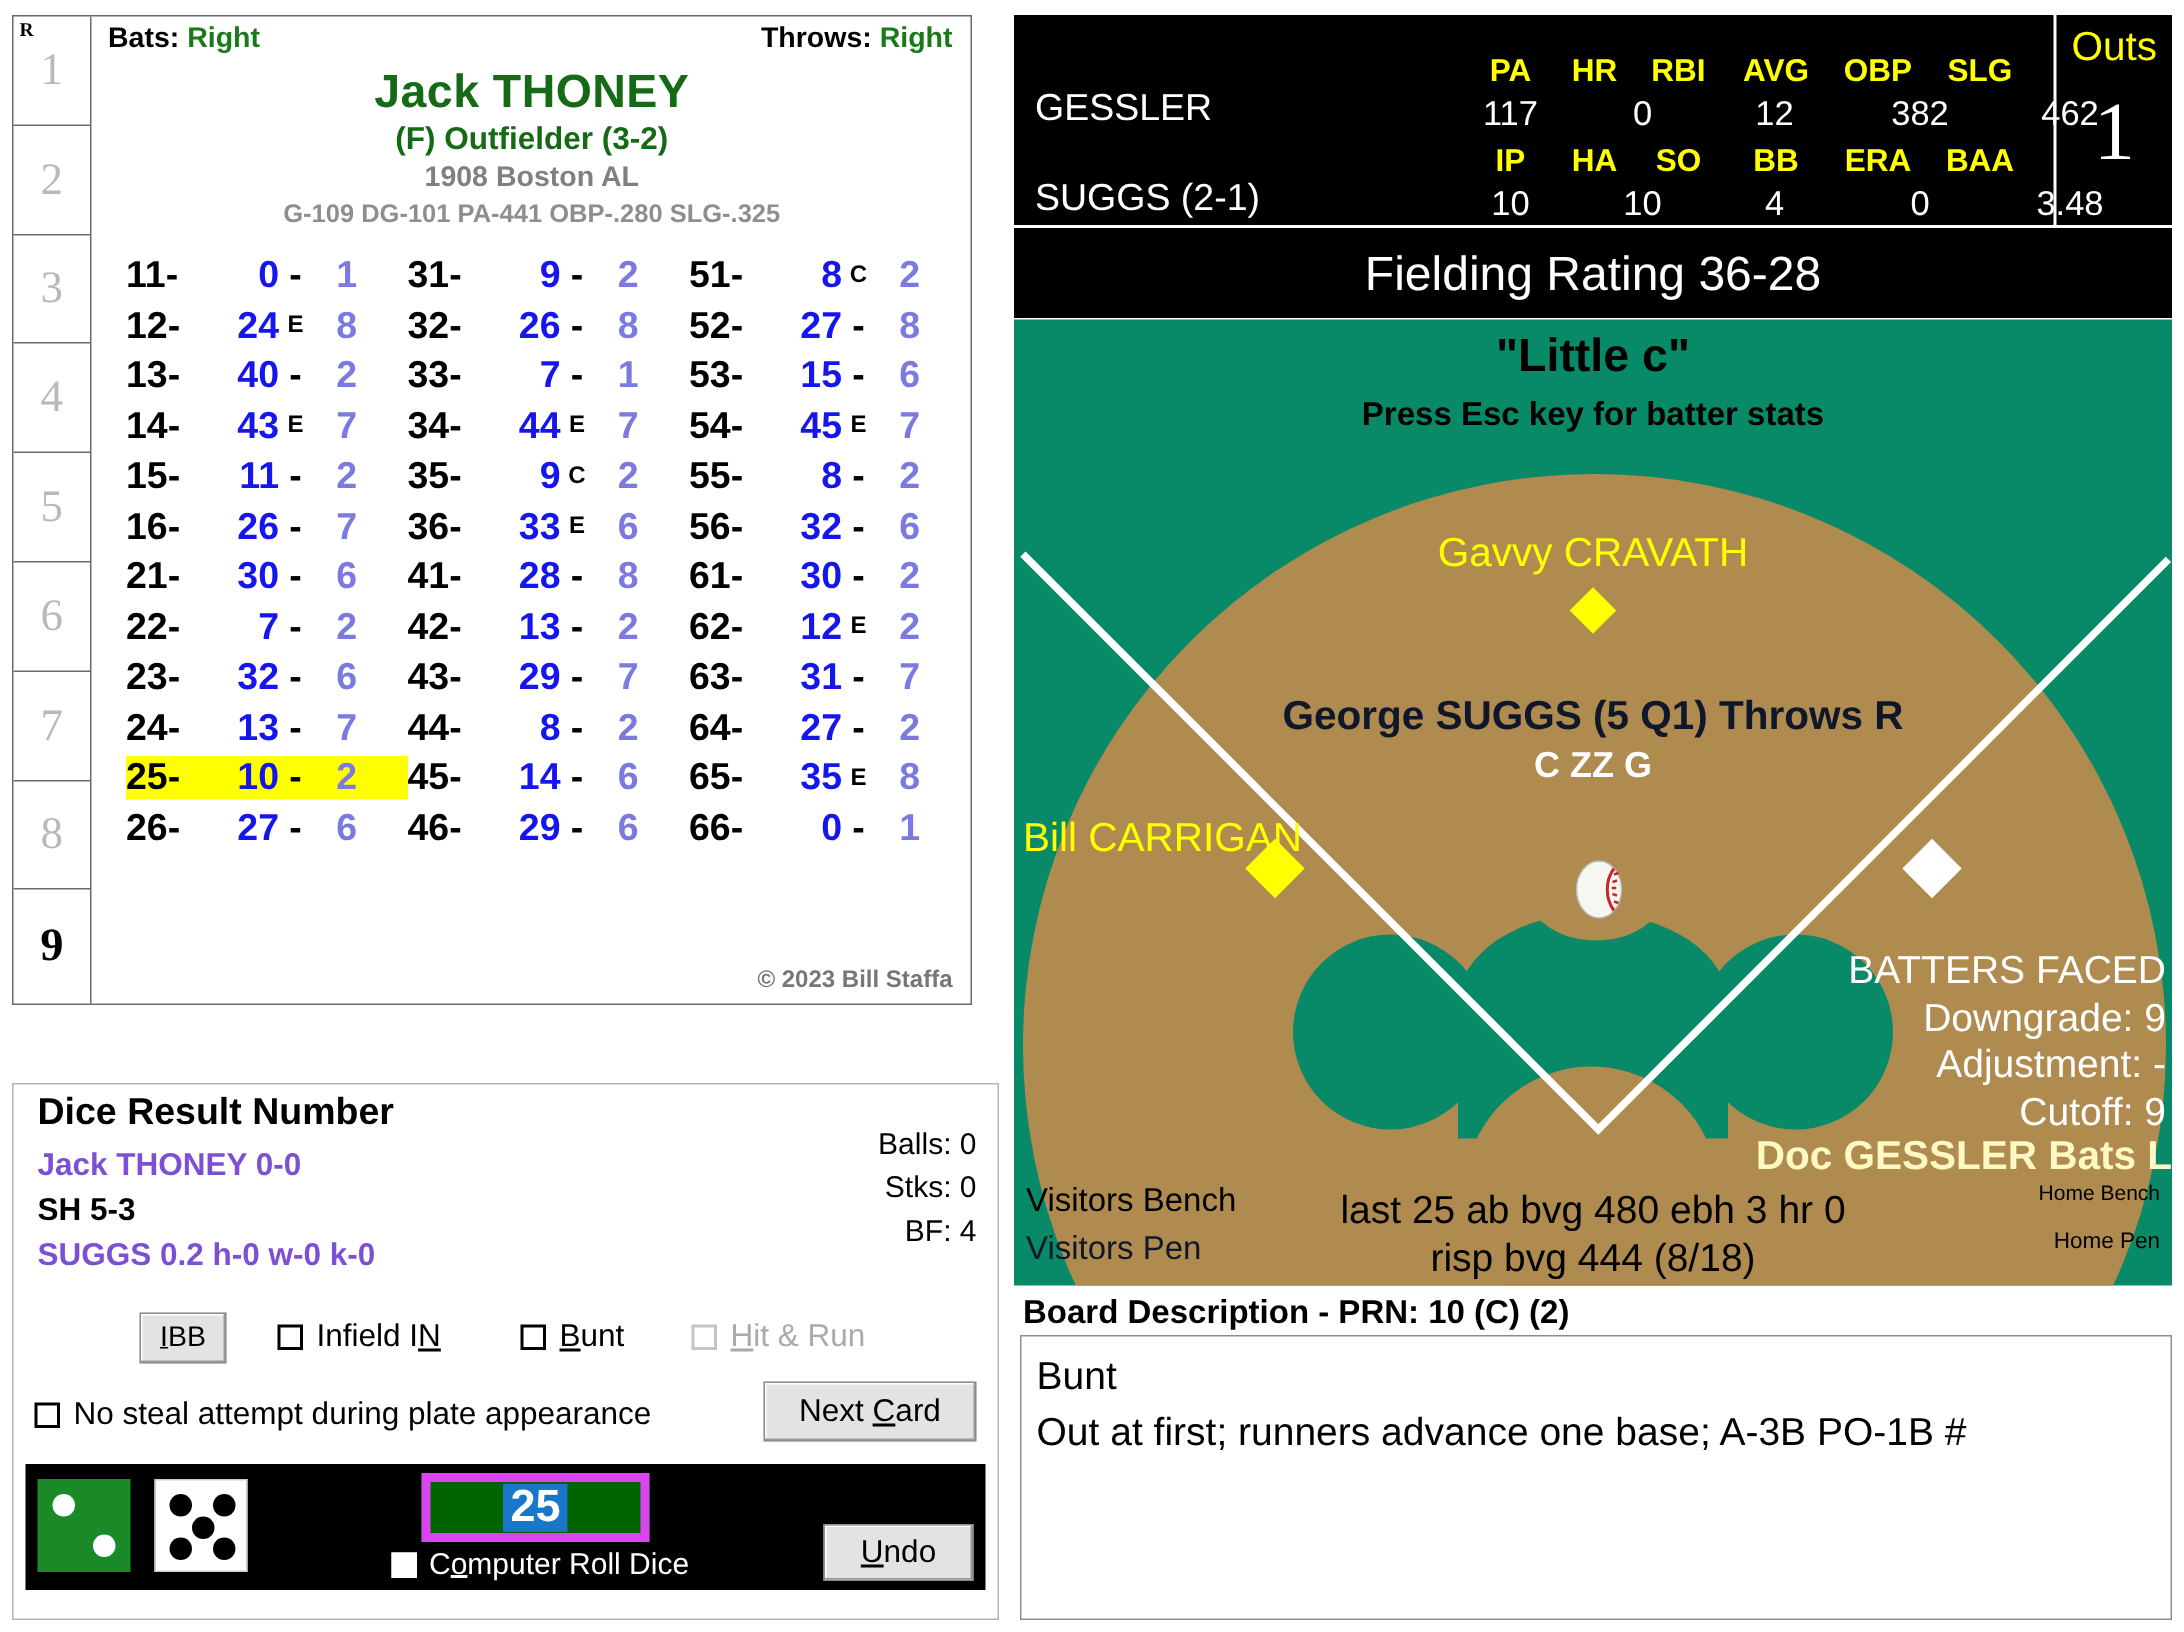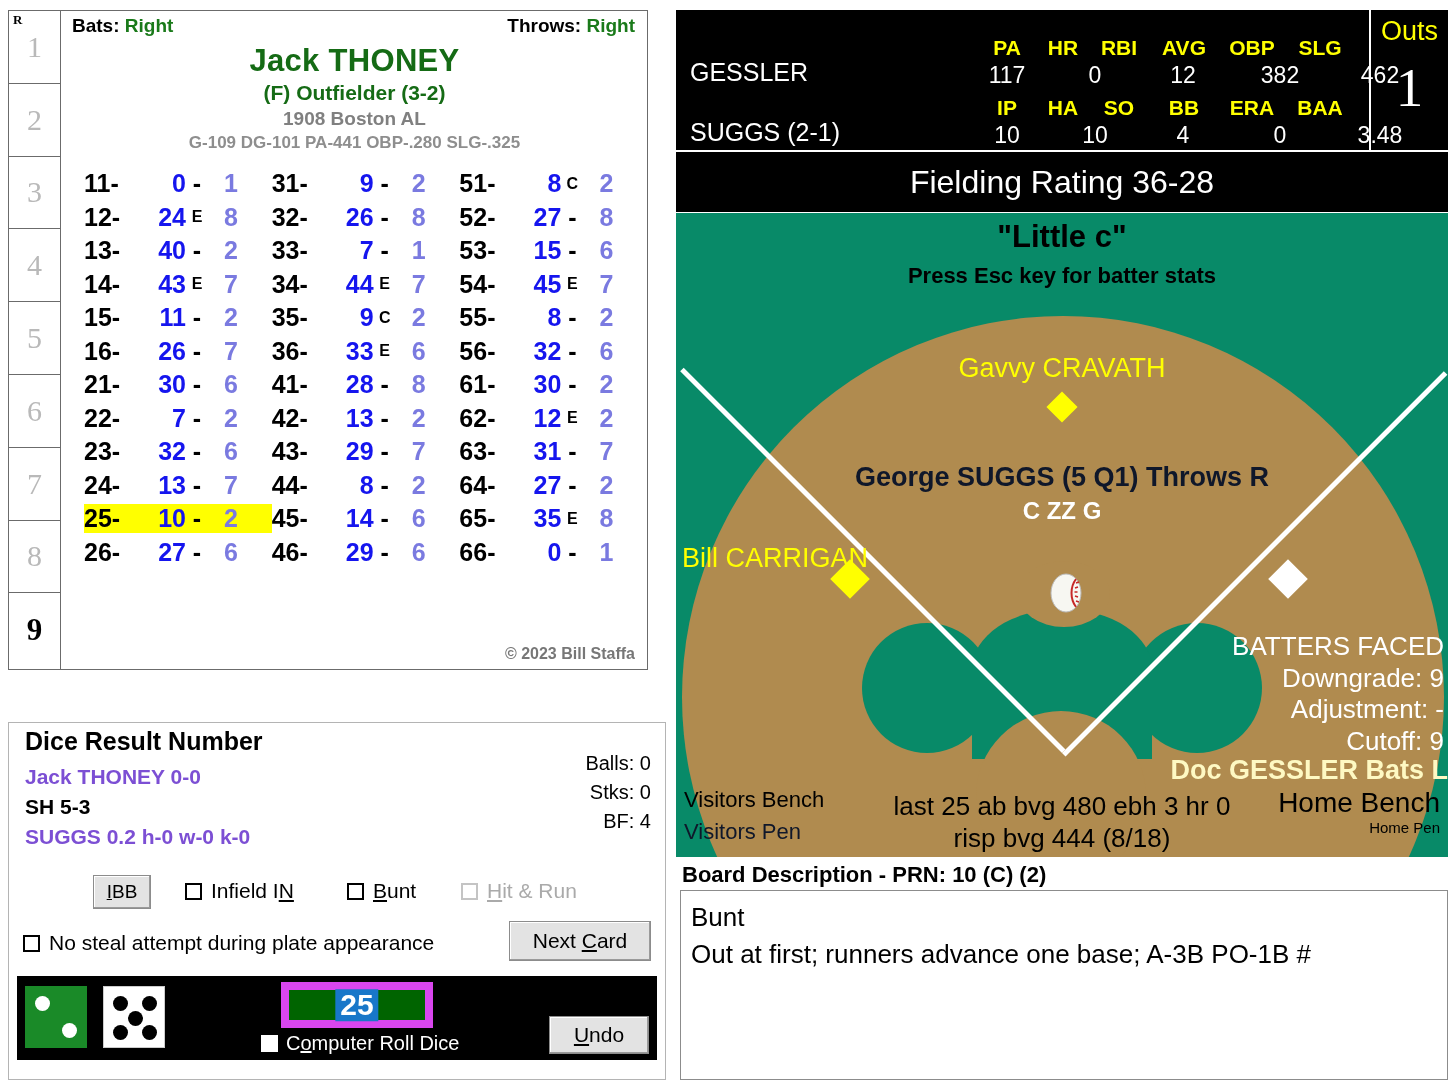--- a/index.html
+++ b/index.html
@@ -53,21 +53,21 @@
   .ul{text-decoration:underline;}
   #nosteal{position:absolute;left:14px;top:208px;display:flex;align-items:center;gap:9px;font-size:21px;color:#000;}
   #nextcard{position:absolute;right:14px;top:198px;width:142px;height:40px;background:#e3e3e3;border:1px solid #8c8c8c;box-shadow:inset -1px -1px 0 #9a9a9a, inset 1px 1px 0 #fff;font-size:21px;display:flex;align-items:center;justify-content:center;color:#000;box-sizing:border-box;}
   #dice-strip{position:absolute;left:8px;top:253px;width:640px;height:84px;background:#000;}
   .die{position:absolute;top:10px;width:62px;height:62px;}
   .die.green{left:8px;background:#1a8a28;}
   .die.white{left:86px;background:#fff;border:1px solid #ccc;box-sizing:border-box;}
   .pip{position:absolute;width:15px;height:15px;border-radius:50%;}
   .die.green .pip{background:#fff;}
   .die.white .pip{background:#000;}
-  #dice-val-box{position:absolute;left:264px;top:6px;width:152px;height:46px;background:#006400;border:8px solid #d946ef;box-sizing:border-box;}
+  #dice-val-box{position:absolute;left:264px;top:6px;width:152px;height:46px;background:#006400;border:6px solid #d946ef;box-sizing:border-box;}
   #dice-val{position:absolute;left:50%;top:50%;transform:translate(-50%,-50%);background:#1877c9;color:#fff;font-size:30px;font-weight:bold;padding:0 5px;line-height:1.05;}
   #comp-roll{position:absolute;left:244px;top:56px;display:flex;align-items:center;gap:8px;font-size:20px;color:#fff;}
   #comp-roll .box{border-color:#fff;background:#fff;}
   #undo-btn{position:absolute;right:8px;top:40px;width:100px;height:38px;background:#e3e3e3;border:1px solid #8c8c8c;box-shadow:inset -1px -1px 0 #9a9a9a, inset 1px 1px 0 #fff;font-size:21px;display:flex;align-items:center;justify-content:center;color:#000;box-sizing:border-box;}
 
   
   #scoreboard{position:absolute;left:676px;top:10px;width:772px;height:140px;background:#000;box-sizing:border-box;}
   #sb-left{position:absolute;left:0;top:0;width:692px;height:140px;}
   .sb-name{position:absolute;left:14px;font-size:25px;color:#fff;white-space:nowrap;}
   .sb-hdr{position:absolute;display:flex;font-size:21px;font-weight:bold;color:#ffff00;}
@@ -101,21 +101,21 @@
   #suggs-line{left:0;right:0;top:249px;text-align:center;font-size:27px;color:#0f172a;font-weight:bold;}
   #suggs-sub{left:0;right:0;top:284px;text-align:center;font-size:24px;color:#fff;font-weight:bold;}
   #carrigan{left:6px;top:330px;font-size:27px;color:#ffff00;}
   #ball{position:absolute;left:370px;top:358px;width:40px;height:44px;}
   #bf-block{position:absolute;right:4px;top:418px;text-align:right;color:#fff;font-size:26px;line-height:1.22;}
   #gessler-name{left:0;right:0;top:542px;text-align:right;font-size:27px;color:#fef9c3;font-weight:bold;padding-left:16px;}
   #gessler-l1{left:0;right:0;top:578px;text-align:center;font-size:26px;color:#000;}
   #gessler-l2{left:0;right:0;top:610px;text-align:center;font-size:26px;color:#000;}
   #vis-bench{left:8px;top:574px;font-size:22px;color:#000;}
   #vis-pen{left:8px;top:606px;font-size:22px;color:#0f172a;}
-  #home-bench{right:8px;top:574px;font-size:28px;color:#000;}
+  #home-bench{right:8px;top:574px;font-size:14px;color:#000;}
   #home-pen{right:8px;top:606px;font-size:15px;color:#000;}
 
   
   #board-desc-title{position:absolute;left:682px;top:862px;font-size:22px;font-weight:bold;color:#000;}
   #board-desc-box{position:absolute;left:680px;top:890px;width:768px;height:190px;border:1px solid #8c8c8c;background:#fff;box-sizing:border-box;padding:8px 10px;}
   .bd-line{font-size:26px;color:#000;line-height:1.44;white-space:nowrap;}
 </style>
 </head>
 <body>
 

